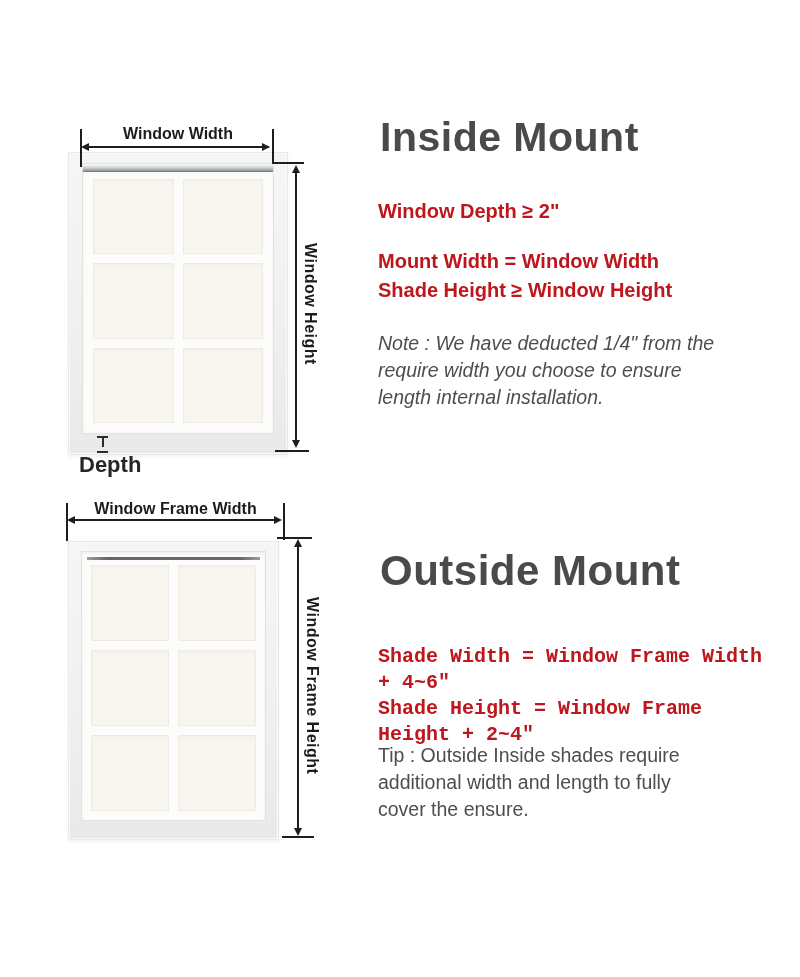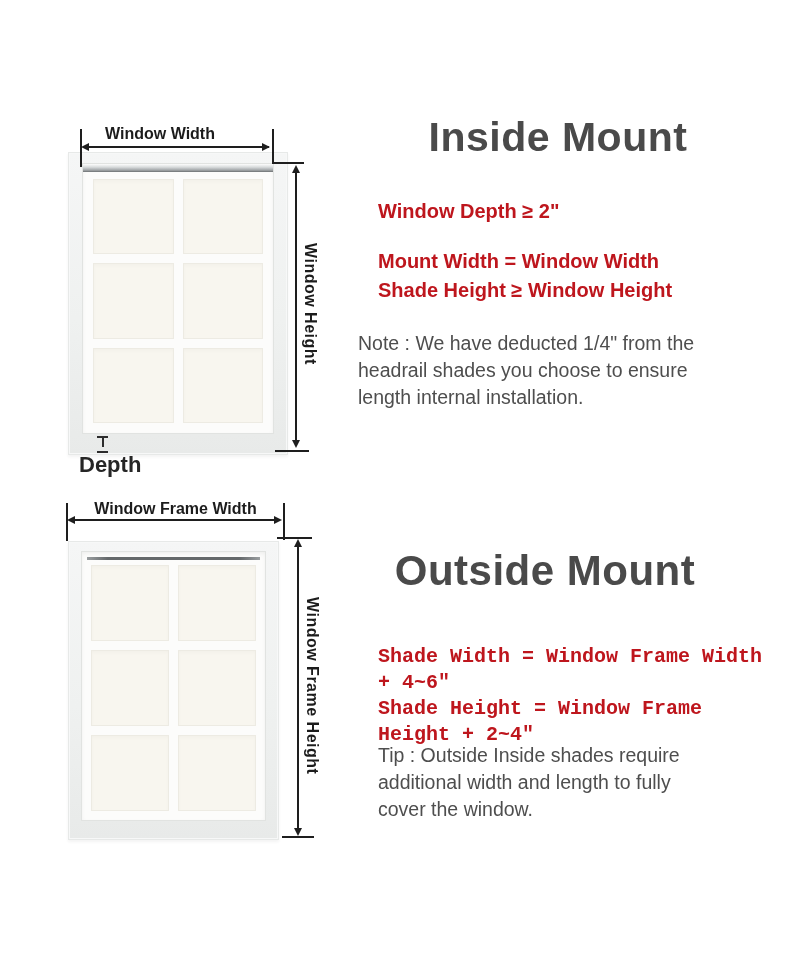--- a/index.html
+++ b/index.html
@@ -58,21 +58,21 @@
   .dim-label {
     position:absolute; font-size:16px; font-weight:700; color:#1c1c1c;
     text-align:center; white-space:nowrap;
   }
   .dim-label-v {
     position:absolute; font-size:16px; font-weight:700; color:#1c1c1c;
     writing-mode:vertical-rl; white-space:nowrap; letter-spacing:0.5px;
   }
 
   
-  #w1-wlabel { left:60px; top:125px; width:200px; }
+  #w1-wlabel { left:78px; top:125px; width:200px; }
   #w1-tickl  { left:80px;  top:129px; height:38px; }
   #w1-tickr  { left:272px; top:129px; height:35px; }
   #w1-hline  { left:85px;  top:146px; width:184px; }
   #w1-ahl    { left:81px;  top:143px; }
   #w1-ahr    { left:262px; top:143px; }
   #w1-bracket{ left:272px; top:162px; width:32px; }
   #w1-vline  { left:295px; top:171px; height:272px; }
   #w1-ahu    { left:292px; top:165px; }
   #w1-ahd    { left:292px; top:440px; }
   #w1-btick  { left:275px; top:450px; width:34px; }
@@ -98,35 +98,35 @@
   #w2-ahr    { left:274px; top:516px; }
   #w2-bracket{ left:277px; top:537px; width:35px; }
   #w2-vline  { left:297px; top:544px; height:287px; }
   #w2-ahu    { left:294px; top:539px; }
   #w2-ahd    { left:294px; top:828px; }
   #w2-btick  { left:282px; top:836px; width:32px; }
   #w2-hlabel { left:303px; top:597px; }
 
   
   .sec-title {
-    position:absolute; text-align:center; white-space:nowrap;
+    position:absolute; text-align:left; white-space:nowrap;
     font-weight:700; color:var(--heading); letter-spacing:0.5px;
   }
   #t1-title { left:380px; top:114px; width:356px; font-size:41px; }
   #t2-title { left:380px; top:547px; width:330px; font-size:42px; }
   .red-line {
     font-size:20px; font-weight:700; color:var(--red); white-space:nowrap;
   }
   #t1-depth { position:absolute; left:378px; top:198px; line-height:26px; }
   #t1-rules { position:absolute; left:378px; top:247px; }
   #t1-rules .red-line { line-height:29px; }
   #t2-rules { position:absolute; left:378px; top:644px;font-family:Liberation Mono, monospace; }
   #t2-rules .red-line { line-height:26px; }
   .gray-para { position:absolute; font-size:19.5px; color:var(--body); }
-  #t1-note { left:358px; top:330px; line-height:27px; }
+  #t1-note { left:378px; top:330px; line-height:27px;font-style:italic; }
   #t2-tip  { left:378px; top:742px; line-height:27px; }
   .gray-para div { white-space:nowrap; }
 </style>
 </head>
 <body style="--red: #BE161D; --heading: #4A4A4A; --body: #4E4E4E; --arrow: #1E1E1E;">
 
 <div id="canvas">
 
   <div>
 
@@ -164,21 +164,21 @@
     <div id="w1-depthlabel">Depth</div>
 
     <div class="sec-title" id="t1-title">Inside Mount</div>
     <div class="red-line" id="t1-depth">Window Depth ≥ 2"</div>
     <div id="t1-rules">
       <div class="red-line">Mount Width = Window Width</div>
       <div class="red-line">Shade Height ≥ Window Height</div>
     </div>
     <div class="gray-para" id="t1-note">
       <div>Note : We have deducted 1/4" from the</div>
-      <div>headrail shades you choose to ensure</div>
+      <div>require width you choose to ensure</div>
       <div>length internal installation.</div>
     </div>
   </div>
 
   <div>
 
     <div class="window" id="win2">
       <div class="win-sash">
         <div class="topline"></div>
         <div class="panes">
@@ -209,17 +209,17 @@
     <div class="sec-title" id="t2-title">Outside Mount</div>
     <div id="t2-rules">
       <div class="red-line">Shade Width = Window Frame Width</div>
       <div class="red-line">+ 4~6"</div>
       <div class="red-line">Shade Height = Window Frame</div>
       <div class="red-line">Height + 2~4"</div>
     </div>
     <div class="gray-para" id="t2-tip">
       <div>Tip : Outside Inside shades require</div>
       <div>additional width and length to fully</div>
-      <div>cover the window.</div>
+      <div>cover the ensure.</div>
     </div>
   </div>
 
 </div>
 
 </body></html>

